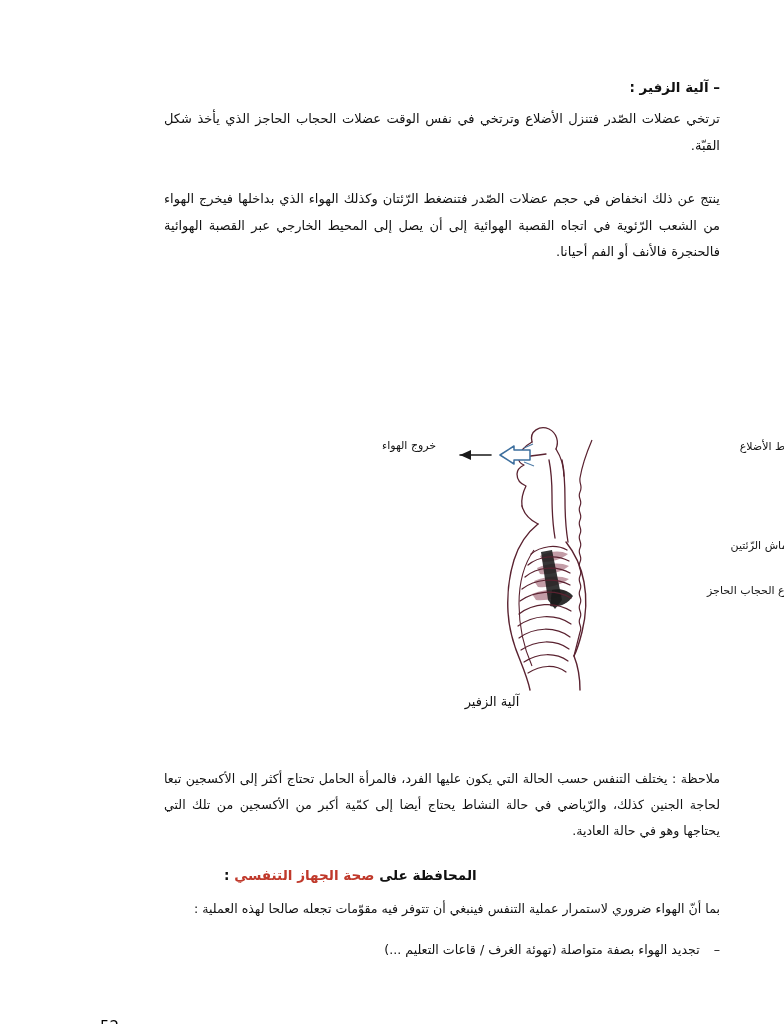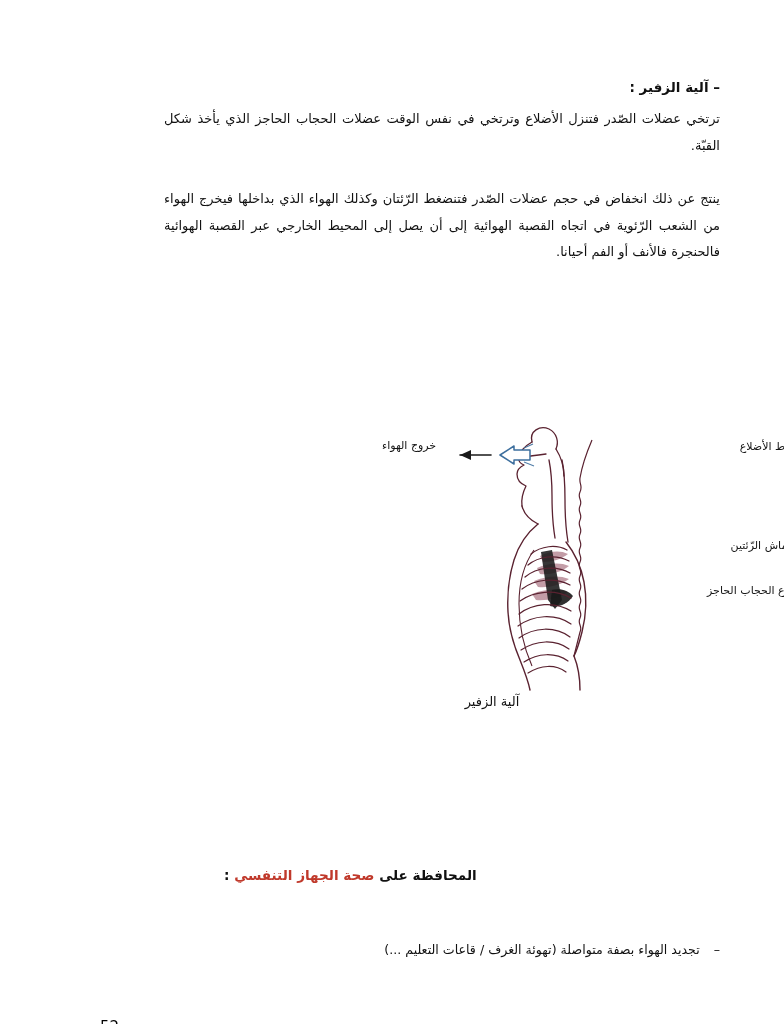--- a/index.html
+++ b/index.html
@@ -278,25 +278,27 @@
 
     <div class="fig-label lbl-lungs">انكماش الرّئتين</div>
 
     <div class="fig-label lbl-diaph">ارتفاع الحجاب الحاجز</div>
 
     <div class="lbl-airout">خروج الهواء</div>
 
     <div class="fig-caption">آلية الزفير</div>
   </div>
 
+  <div class="txt note-para">ملاحظة : يختلف التنفس حسب الحالة التي يكون عليها الفرد، فالمرأة الحامل تحتاج أكثر إلى الأكسجين تبعا لحاجة الجنين كذلك، والرّياضي في حالة النشاط يحتاج أيضا إلى كمّية أكبر من الأكسجين من تلك التي يحتاجها وهو في حالة العادية.</div>
 
   <div class="txt section-heading">
     <span>المحافظة على </span><span class="accent">صحة الجهاز التنفسي</span><span> :</span>
   </div>
 
+  <div class="txt closing-para">بما أنّ الهواء ضروري لاستمرار عملية التنفس فينبغي أن تتوفر فيه مقوّمات تجعله صالحا لهذه العملية :</div>
 
   <div class="txt bullet-line">
     <span class="dash">–</span><span>تجديد الهواء بصفة متواصلة (تهوئة الغرف / قاعات التعليم ...)</span>
   </div>
 
   <div class="page-number">52</div>
 
 </div>
 
 </body></html>

